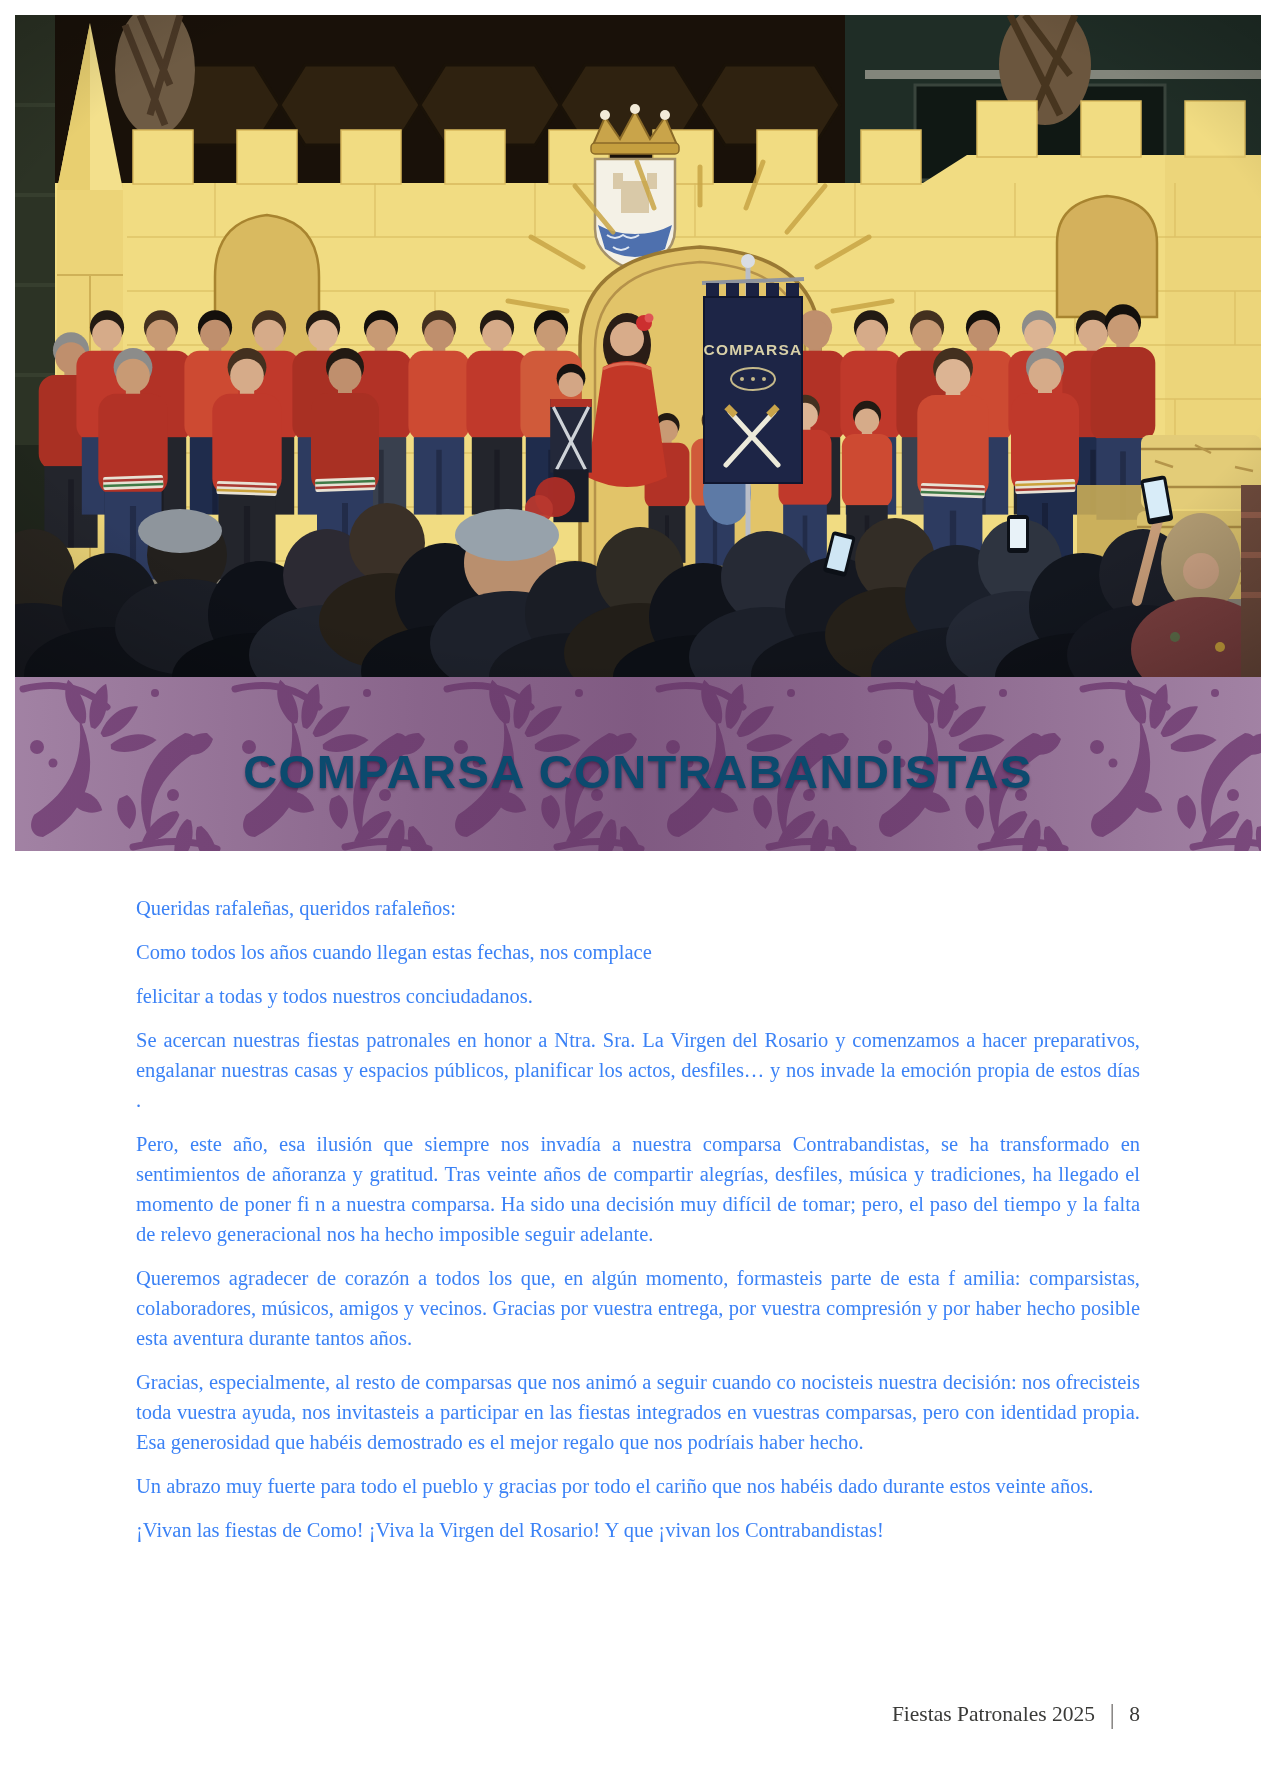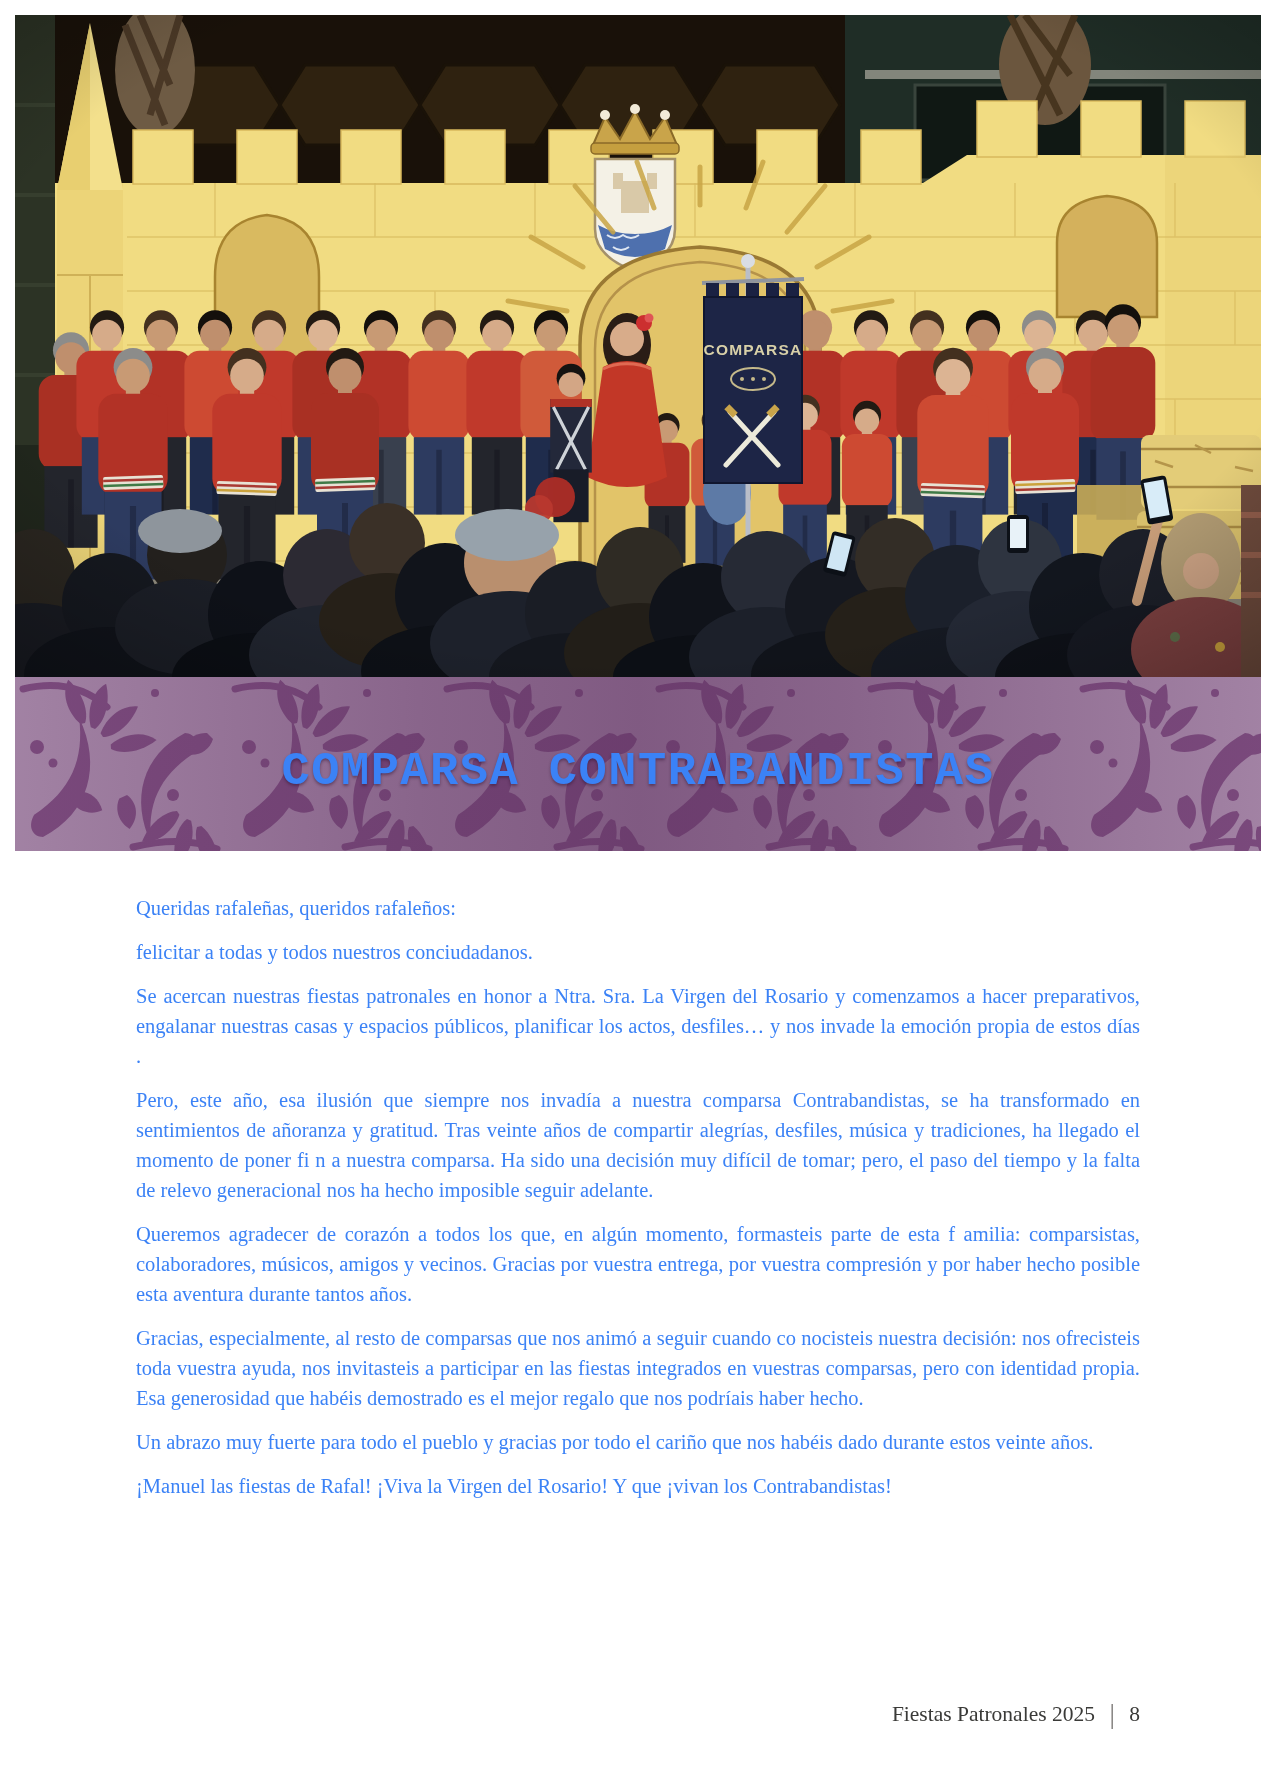--- a/index.html
+++ b/index.html
@@ -7,22 +7,22 @@
     width:1276px;height:1790px;background:#ffffff;position:relative;overflow:hidden;
     font-family:"Liberation Serif", serif;color:#1f1e1c;
   }
   .frame{position:absolute;left:15px;top:15px;width:1246px;}
   .photo{display:block;width:1246px;height:662px;}
   .photo svg{display:block;}
   .title-banner{position:relative;width:1246px;height:174px;}
   .title-banner svg{display:block;position:absolute;inset:0;}
   .title-banner h1{
     position:absolute;inset:0;margin:0;display:flex;align-items:center;justify-content:center;
-    padding-top:14px;color:#3b82f6;font-size:47px;font-weight:bold;letter-spacing:1.5px;
-    font-family:Liberation Mono, monospace;text-shadow:0 2px 3px rgba(45,15,45,.45);
+    padding-top:14px;color:#0c4a6e;font-size:47px;font-weight:bold;letter-spacing:1.5px;
+    font-family:Liberation Sans, sans-serif;text-shadow:0 2px 3px rgba(45,15,45,.45);
     white-space:nowrap;
   }
   .article{position:absolute;left:136px;top:893px;width:1004px;}
   .article p{
     margin:0 0 14px 0;font-size:20.5px;line-height:30px;text-align:justify;color:#3b82f6;
   }
   .page-footer{
     position:absolute;top:1702px;right:136px;font-size:21.5px;color:#3a3a38;white-space:nowrap;
   }
   .page-footer .sep{display:inline-block;margin:0 15px;color:#5a5653;transform:scaleY(1.25);font-weight:normal;}
@@ -371,24 +371,25 @@
       <rect width="1246" height="174" fill="url(#damask)"></rect>
       <rect width="1246" height="174" fill="url(#centerShade)"></rect>
     </svg>
     <h1>COMPARSA CONTRABANDISTAS</h1>
   </div>
 
 </div>
 
 <div class="article">
   <p>Queridas rafaleñas, queridos rafaleños:</p>
+  <p>Como todos los años cuando llegan estas fechas, nos complace</p>
   <p>felicitar a todas y todos nuestros conciudadanos.</p>
   <p>Se acercan nuestras fiestas patronales en honor a Ntra. Sra. La Virgen del Rosario y comenzamos a hacer preparativos, engalanar nuestras casas y espacios públicos, planificar los actos, desfiles… y nos invade la emoción propia de estos días .</p>
   <p>Pero, este año, esa ilusión que siempre nos invadía a nuestra comparsa Contrabandistas, se ha transformado en sentimientos de añoranza y gratitud. Tras veinte años de compartir alegrías, desfiles, música y tradiciones, ha llegado el momento de poner fi n a nuestra comparsa. Ha sido una decisión muy difícil de tomar; pero, el paso del tiempo y la falta de relevo generacional nos ha hecho imposible seguir adelante.</p>
   <p>Queremos agradecer de corazón a todos los que, en algún momento, formasteis parte de esta f amilia: comparsistas, colaboradores, músicos, amigos y vecinos. Gracias por vuestra entrega, por vuestra compresión y por haber hecho posible esta aventura durante tantos años.</p>
   <p>Gracias, especialmente, al resto de comparsas que nos animó a seguir cuando co nocisteis nuestra decisión: nos ofrecisteis toda vuestra ayuda, nos invitasteis a participar en las fiestas integrados en vuestras comparsas, pero con identidad propia. Esa generosidad que habéis demostrado es el mejor regalo que nos podríais haber hecho.</p>
   <p>Un abrazo muy fuerte para todo el pueblo y gracias por todo el cariño que nos habéis dado durante estos veinte años.</p>
-  <p>¡Manuel las fiestas de Rafal! ¡Viva la Virgen del Rosario! Y que ¡vivan los Contrabandistas!</p>
+  <p>¡Vivan las fiestas de Como! ¡Viva la Virgen del Rosario! Y que ¡vivan los Contrabandistas!</p>
 </div>
 
 <div class="page-footer">
   <span>Fiestas Patronales 2025</span><span class="sep">|</span><span>8</span>
 </div>
 
 </body></html>

